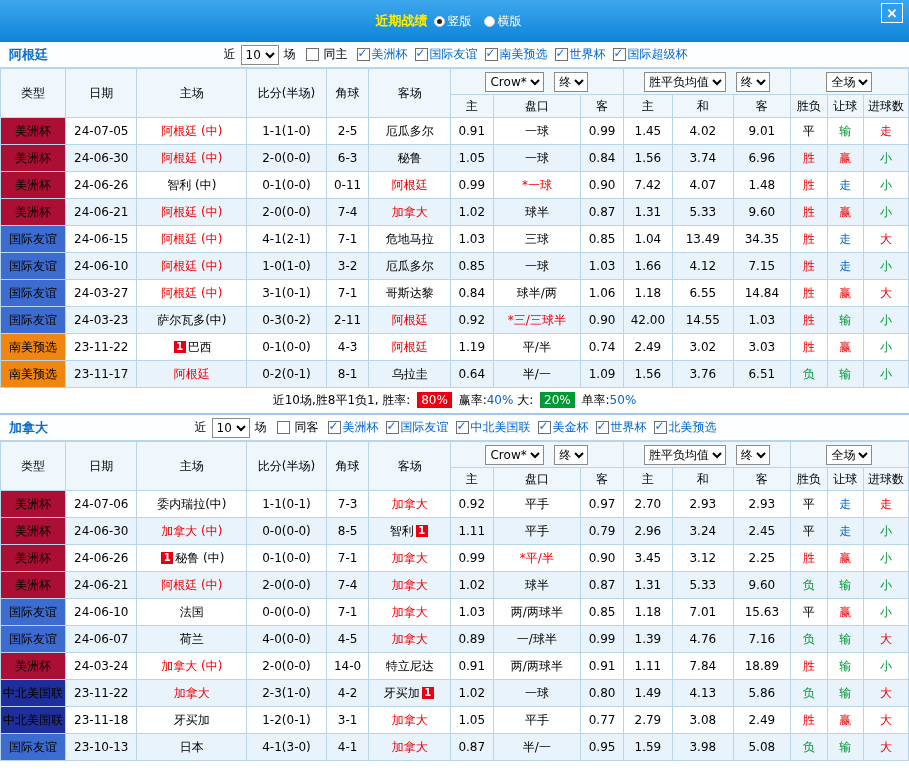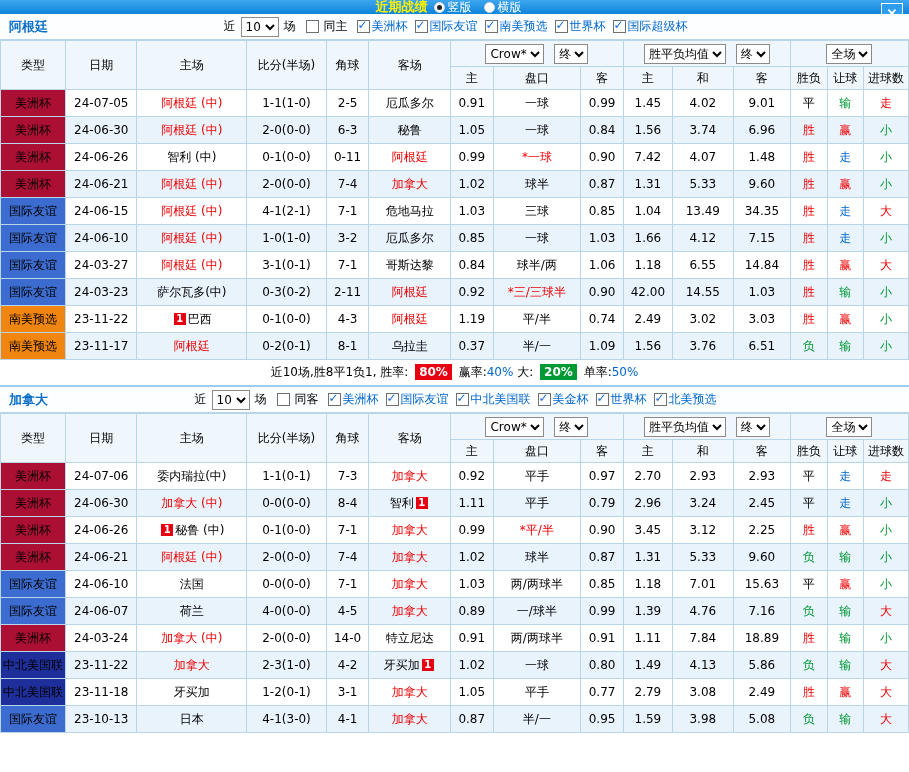--- a/index.html
+++ b/index.html
@@ -7,21 +7,21 @@
   body {
     font-family: "DejaVu Sans", "Liberation Sans", sans-serif;
     font-size: 12px;
     background:#fff;
     width: 909px;
   }
   .app { width:909px; height:772px; overflow:hidden; background:#fff; }
 
   
   .topbar {
-    height:14px;
+    height:42px;
     background: var(--topbar,#1591e4);
     background-image: linear-gradient(#3ea6ef, #0d84da);
     position:relative;
     display:flex; align-items:center; justify-content:center;
     color:#fff;
   }
   .topbar .title { color:#ffef00; font-weight:bold; font-size:13px; margin-right:6px; }
   .radio { margin-right:12px; color:#fff; cursor:pointer; }
   .radio-dot {
     display:inline-block; width:11px; height:11px; border-radius:50%;
@@ -88,21 +88,21 @@
     display:inline-block; width:12px; height:12px; background:var(--badge-red,#e60012);
     color:#fff; font-size:10px; line-height:12px; font-weight:bold;
     text-align:center; margin:0 2px; vertical-align:1px;
   }
 
   
   .summary {
     height:25px; line-height:25px; text-align:center;
     background:#fff; font-size:12px; color:#000;
   }
-  .pct-badge { color:#fff; padding:1px 4px; margin:0 3px; font-weight:bold; }
+  .pct-badge { color:#fff; padding:1px 4px; margin:0 3px; font-weight:normal; }
 </style>
 </head>
 <body>
 
 <div class="app">
 
   <header class="topbar">
     <span class="title">近期战绩</span>
     <span class="radio">
       <span class="radio-dot selected"></span><span>竖版</span>
@@ -345,21 +345,21 @@
             <td class="outcome" style="color: rgb(238, 0, 0);">赢</td>
             <td class="outcome" style="color: rgb(0, 153, 51);">小</td>
           </tr>
           <tr>
             <td class="t-cell" style="background: rgb(240, 133, 15);">南美预选</td>
             <td>23-11-17</td>
             <td class="team"><span class="focus-team">阿根廷</span></td>
             <td class="score">0-2(0-1)</td>
             <td>8-1</td>
             <td class="team"><span>乌拉圭</span></td>
-            <td>0.37</td>
+            <td>0.64</td>
             <td class="hcp">半/一</td>
             <td>1.09</td>
             <td>1.56</td>
             <td class="draw">3.76</td>
             <td>6.51</td>
             <td class="outcome" style="color: rgb(0, 153, 51);">负</td>
             <td class="outcome" style="color: rgb(0, 153, 51);">输</td>
             <td class="outcome" style="color: rgb(0, 153, 51);">小</td>
           </tr>
         </tbody>
@@ -465,21 +465,21 @@
             <td>2.93</td>
             <td class="outcome" style="color: rgb(0, 0, 0);">平</td>
             <td class="outcome" style="color: rgb(0, 102, 204);">走</td>
             <td class="outcome" style="color: rgb(238, 0, 0);">走</td>
           </tr>
           <tr>
             <td class="t-cell" style="background: rgb(171, 15, 51);">美洲杯</td>
             <td>24-06-30</td>
             <td class="team"><span class="focus-team">加拿大 (中)</span></td>
             <td class="score">0-0(0-0)</td>
-            <td>8-4</td>
+            <td>8-5</td>
             <td class="team"><span>智利</span><span class="badge1">1</span></td>
             <td>1.11</td>
             <td class="hcp">平手</td>
             <td>0.79</td>
             <td>2.96</td>
             <td class="draw">3.24</td>
             <td>2.45</td>
             <td class="outcome" style="color: rgb(0, 0, 0);">平</td>
             <td class="outcome" style="color: rgb(0, 102, 204);">走</td>
             <td class="outcome" style="color: rgb(0, 153, 51);">小</td>

